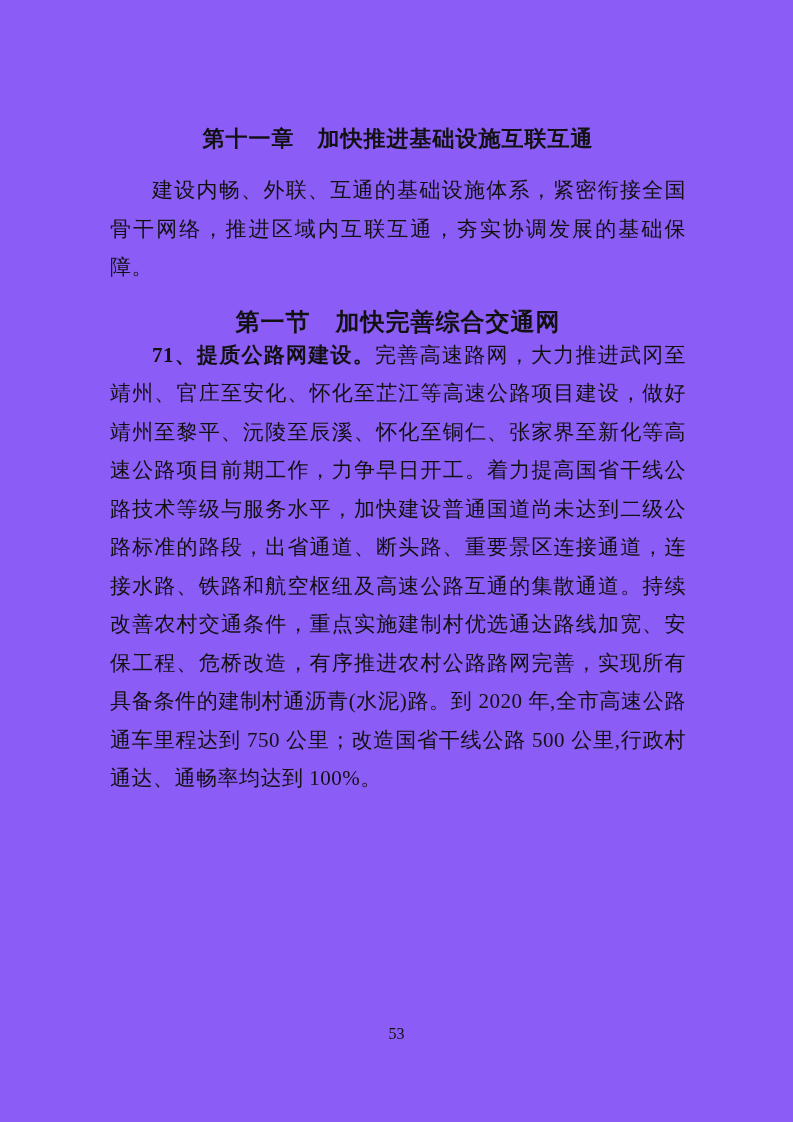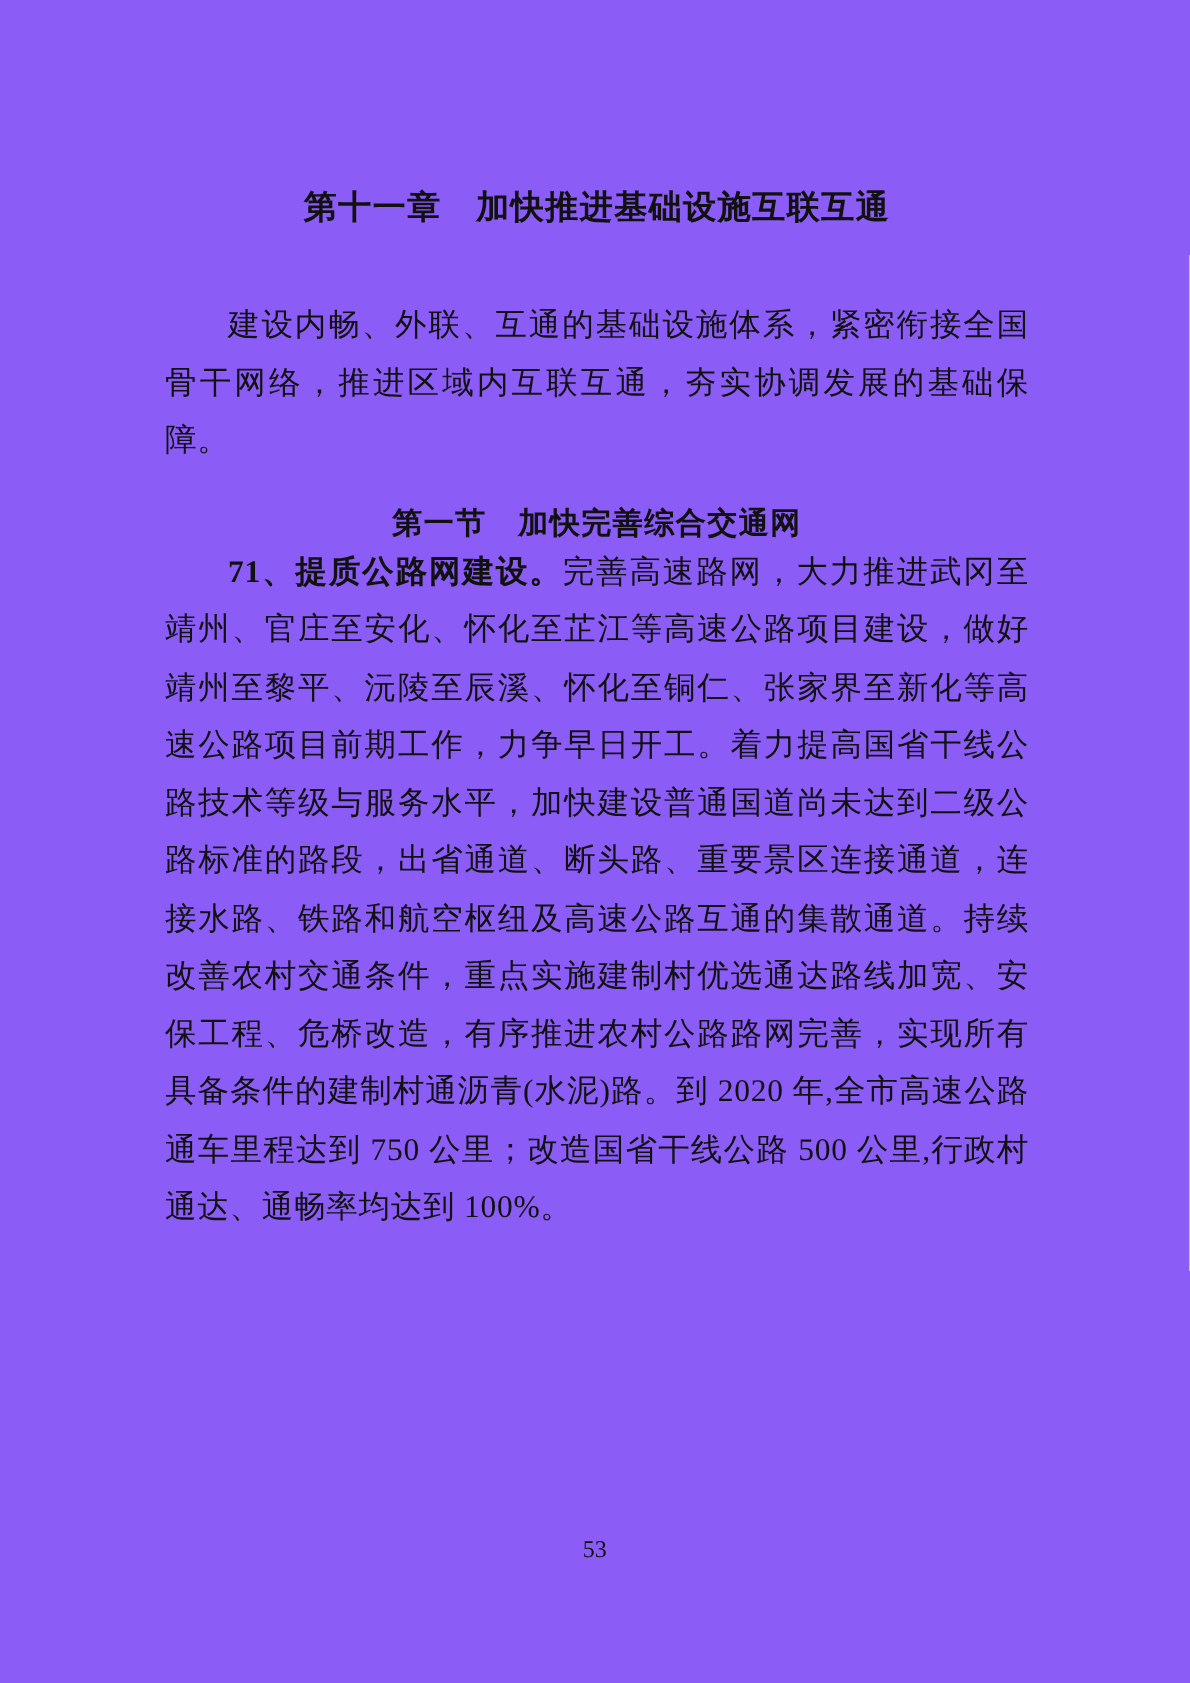--- a/index.html
+++ b/index.html
@@ -29,36 +29,36 @@
     font-size: 22px;
     line-height: 26px;
     letter-spacing: 1px;
     white-space: nowrap;
   }
   .section-title {
     margin: 23px 0 0 0;
     text-align: center;
     font-family: "DejaVu Sans", "Liberation Sans", sans-serif;
     font-weight: 700;
-    font-size: 20px;
+    font-size: 24px;
     line-height: 24px;
     letter-spacing: 1px;
     white-space: nowrap;
   }
   .body-para {
     margin: 0;
     font-family: "Liberation Serif", "DejaVu Serif", serif;
     font-size: 21px;
     line-height: 38.5px;
     letter-spacing: 0.5px;
     text-align: justify;
     text-indent: 2em;
     word-break: break-all;
   }
-  .intro-para   { margin-top: 45px; }
+  .intro-para   { margin-top: 19px; }
   .item-para-70 { margin-top: 31px; }
   .item-para-71 { margin-top: 2px; font-family: Liberation Serif, serif; }
   .item-lead {
     font-weight: 700;
   }
   .page-number {
     position: absolute;
     left: 0;
     top: 1024px;
     width: 793px;

